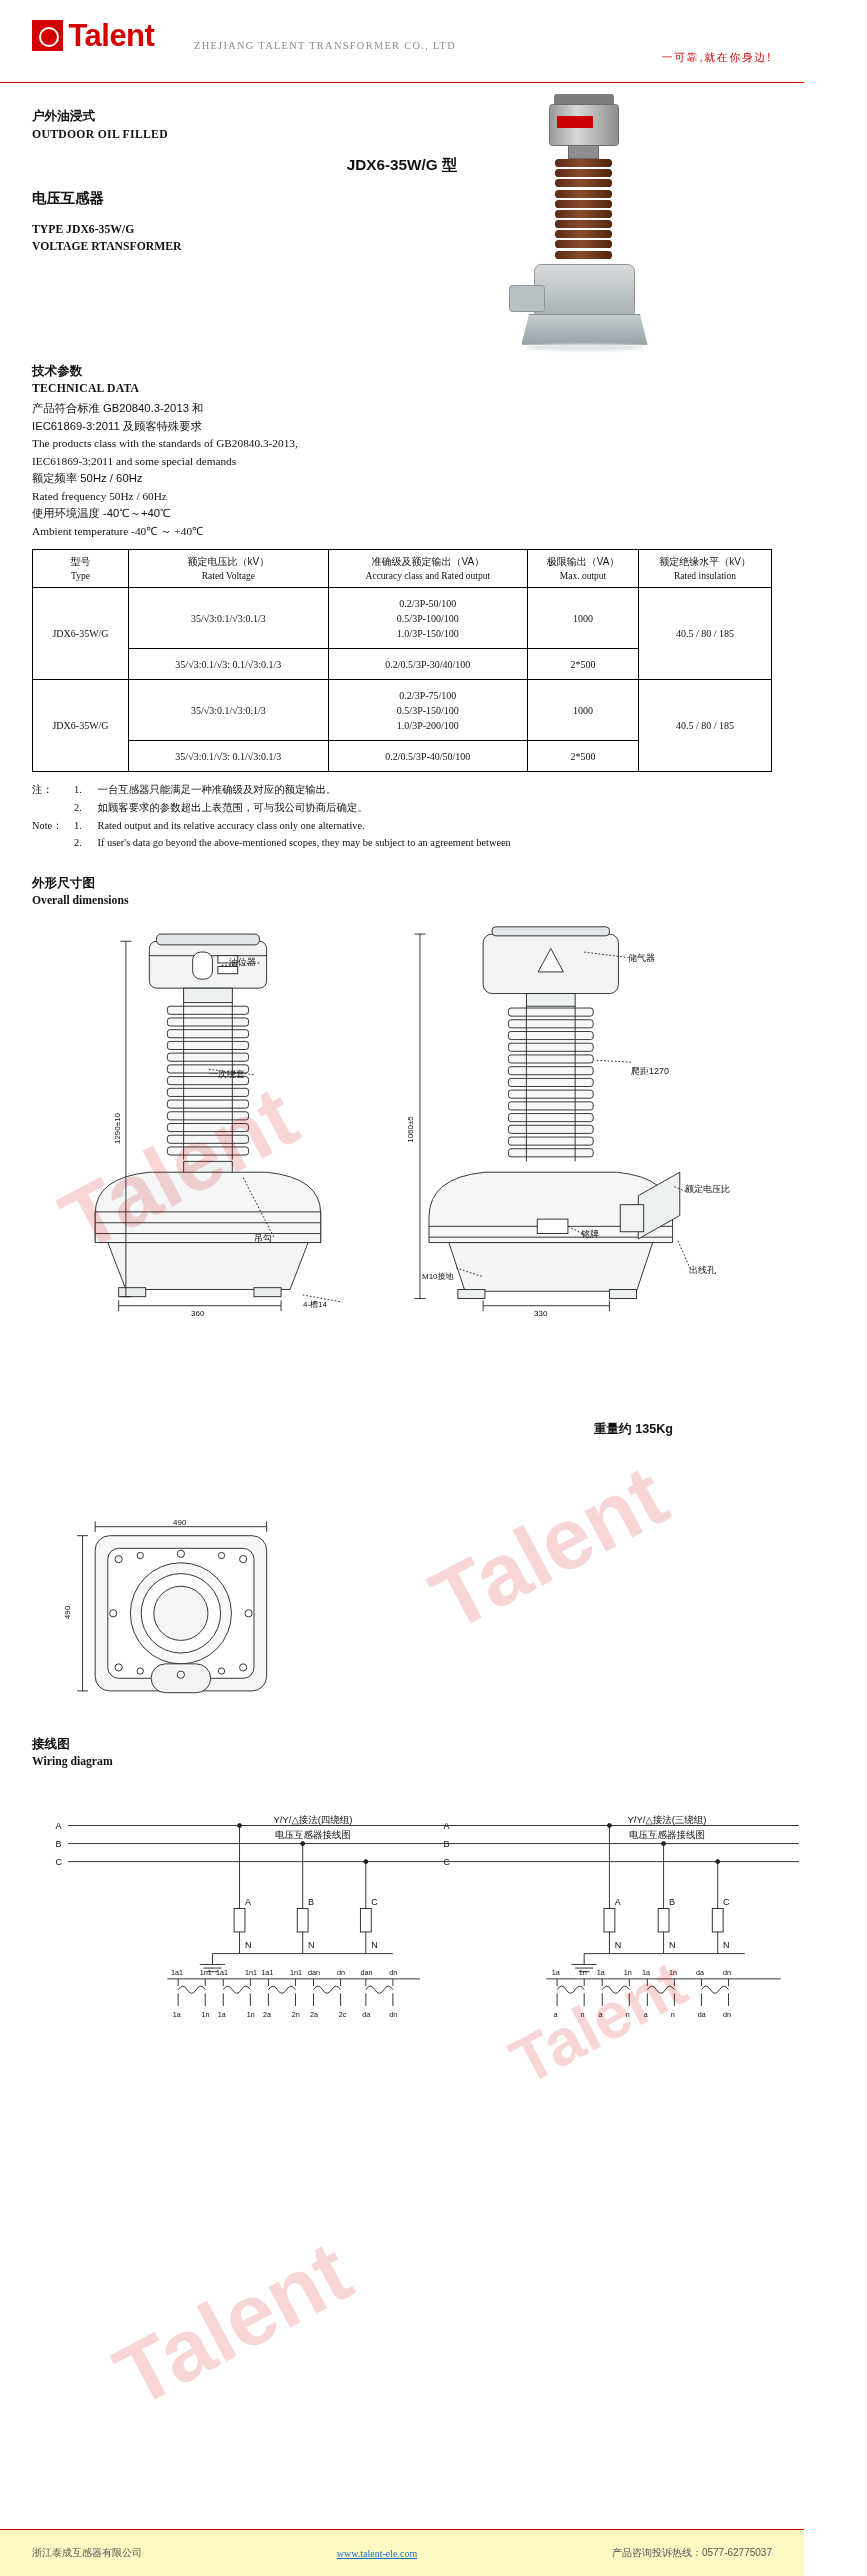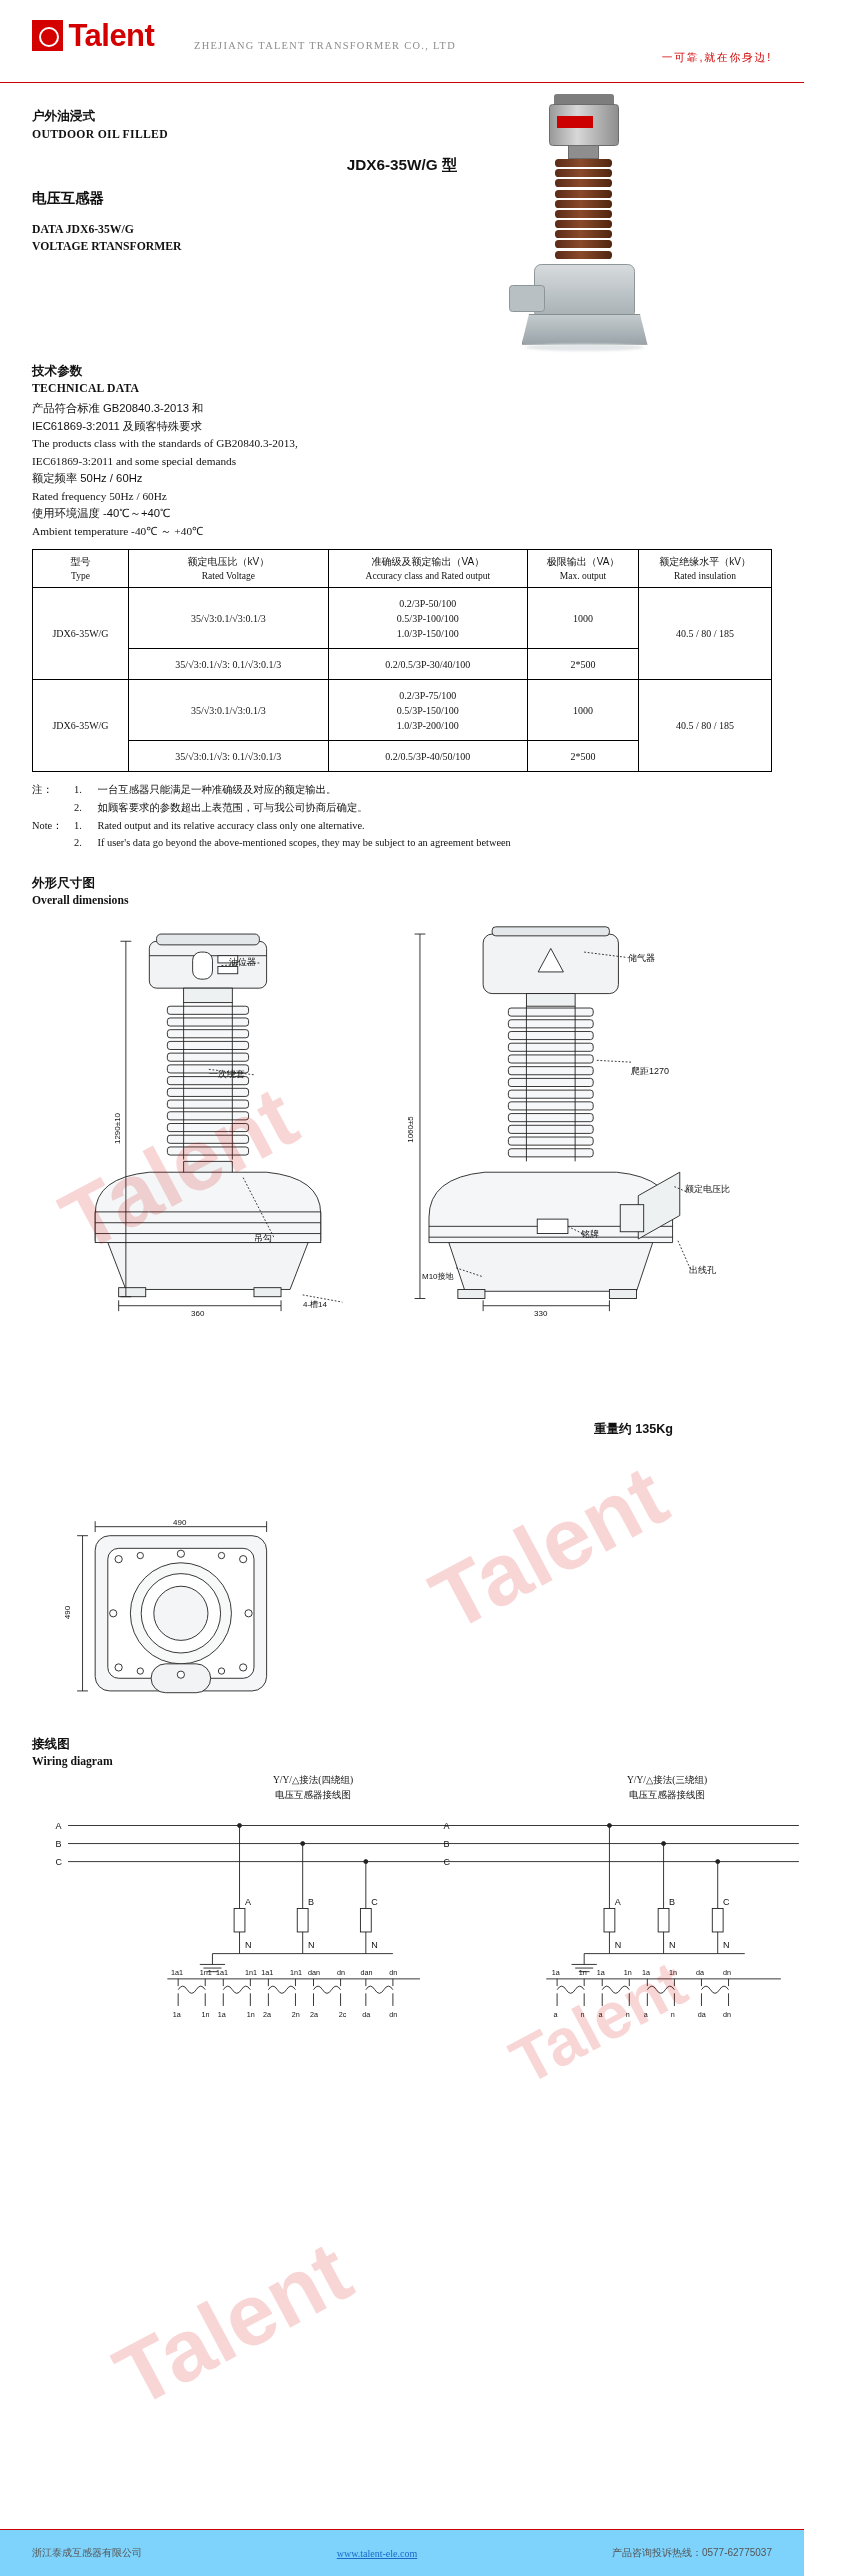--- a/index.html
+++ b/index.html
@@ -258,37 +258,38 @@
   
   .wiring { padding: 16px 32px 0 32px; }
   .wiring h3 {
     font-family: "Liberation Sans", sans-serif;
     font-size: 12.6px; font-weight: bold; margin: 0 0 1.8px 0;
   }
   .wiring h4 { font-size: 11.7px; font-weight: bold; margin: 0 0 5.4px 0; }
   .wire-area { position: relative; height: 271px; }
   .wtitle {
     position: absolute;
-    font-family: Liberation Serif, serif;
+    font-family: Liberation Sans, sans-serif;
     font-size: 9.5px;
     text-align: center;
     line-height: 1.5;
+    margin-top: 40px;
   }
 
   
   .footer {
     position: absolute;
     left: 0; right: 0; bottom: 0;
     height: 47px;
     border-top: 1.8px solid #c00;
     font-size: 10px;
     color: #555;
     padding: 0 32px;
     display: flex; align-items: center; justify-content: space-between;
-    background: #7dd3fc;
+    background: #fef9c3;
   }
   .footer .f-cn { font-family: "Liberation Sans", sans-serif; font-size: 10px; color:#555; }
   .footer .f-mid a { color: #1b6ac9; text-decoration: underline; }
   .footer .f-right { font-family: "Liberation Sans", sans-serif; font-size: 10px; color:#555; }
 
   
   .wm {
     position: absolute;
     font-family: "Liberation Sans", sans-serif;
     font-weight: bold;
@@ -315,21 +316,21 @@
     </div>
     <div class="company-en">ZHEJIANG TALENT TRANSFORMER CO., LTD</div>
     <div class="slogan">一可靠,就在你身边!</div>
   </div>
 
   <div class="top-block">
     <div class="t-cn-small">户外油浸式</div>
     <div class="t-en-small">OUTDOOR OIL FILLED</div>
     <div class="t-model">JDX6-35W/G 型</div>
     <div class="t-cn-big">电压互感器</div>
-    <div class="t-en-type">DATA JDX6-35W/G</div>
+    <div class="t-en-type">TYPE JDX6-35W/G</div>
     <div class="t-en-type">VOLTAGE RTANSFORMER</div>
 
     <div class="photo">
       <div class="ph-cap"></div>
       <div class="ph-tank">
         <div class="ph-label"></div>
       </div>
       <div class="ph-neck"></div>
       <div class="ph-ins">
         <i></i>

